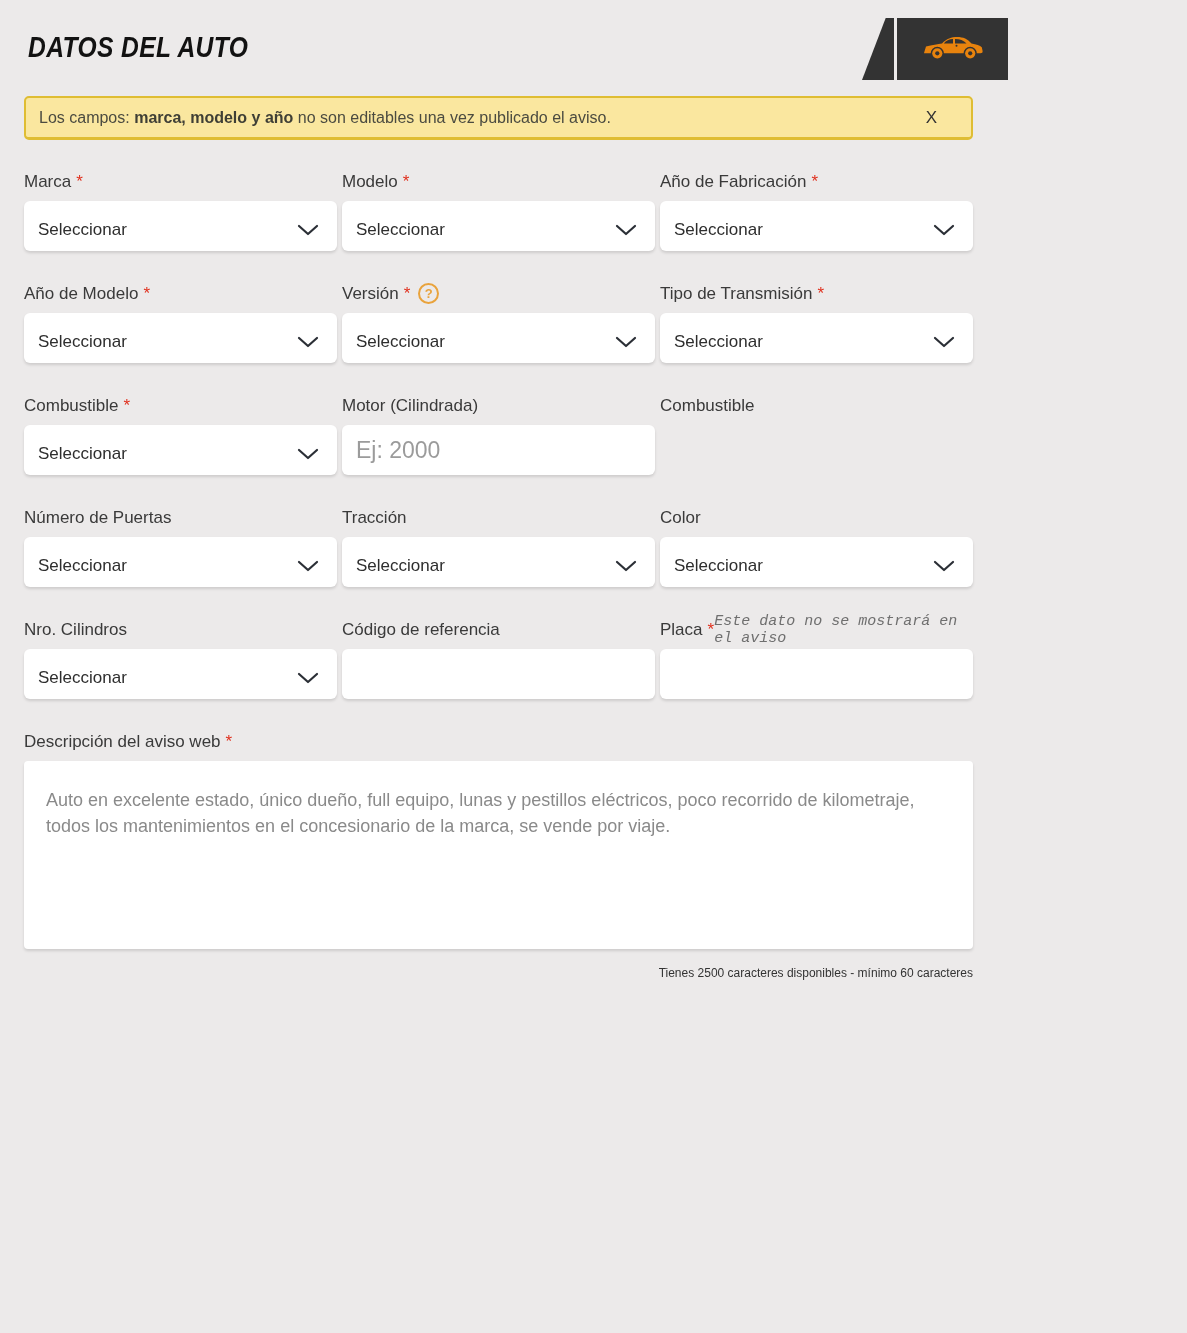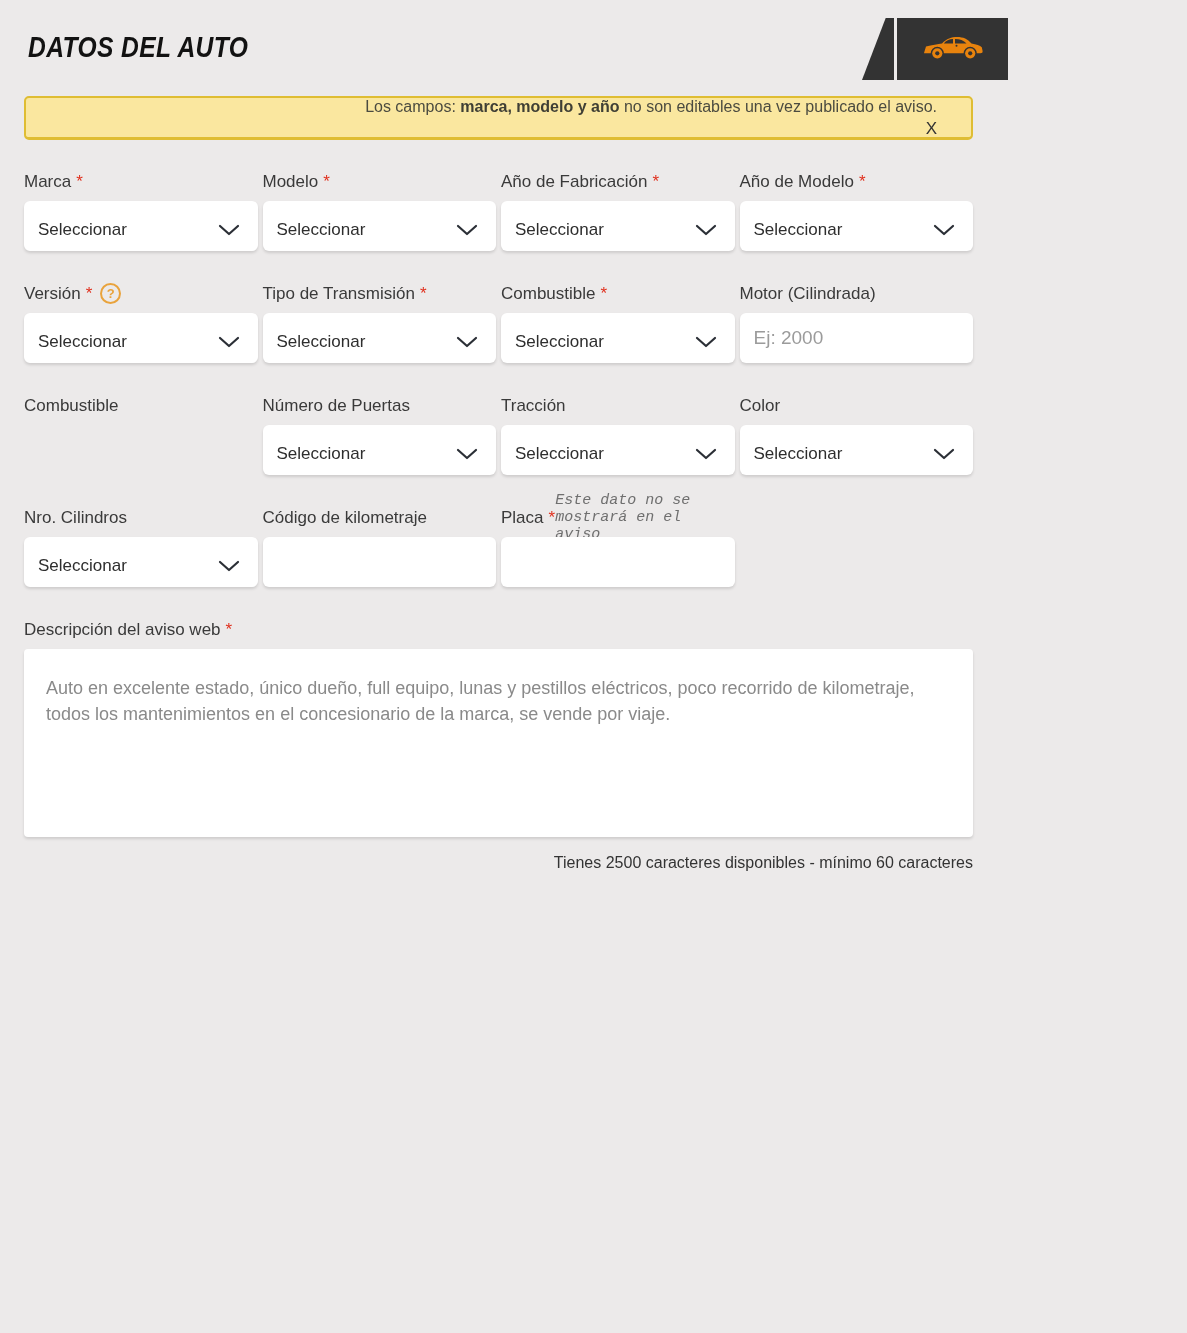--- a/index.html
+++ b/index.html
@@ -33,32 +33,32 @@
   }
   .badge-box svg { width: 66px; height: 30px; }
 
   
   .banner {
     margin-top: 16px; height: 44px;
     background: #FAE79F;
     border: 2px solid #DFBD33;
     border-bottom-width: 3px;
     border-radius: 5px;
-    display: flex; align-items: flex-end; justify-content: space-between;
+    display: flex; align-items: center; justify-content: space-between;
     padding: 0 34px 0 13px;
-    font-size: 16px; color: #4b4b40; flex-direction: column;
+    font-size: 16px; color: #4b4b40;
   }
   .banner b { color: #3f3f35; }
   .banner-close {
     background: none; border: none; font-family: inherit;
     font-size: 17px; color: #333; cursor: pointer; line-height: 1;
   }
 
   
-  .form { margin-top: 31px; display: grid; grid-template-columns: 1fr 1fr 1fr 1fr; column-gap: 5px; }
+  .form { margin-top: 31px; display: grid; grid-template-columns: 1fr 1fr 1fr; column-gap: 5px; }
   .field { margin-bottom: 32px; }
   .label-row { display: flex; justify-content: space-between; align-items: center; height: 21px; margin-bottom: 9px; }
   .label { font-size: 17px; color: #3a3a3a; display: inline-flex; align-items: center; }
   .req { color: #e0301e; margin-left: 5px; font-size: 17px; }
   .help {
     margin-left: 8px; width: 21px; height: 21px; border-radius: 50%;
     border: 2px solid #E9A33C; color: #E9A33C;
     display: inline-flex; align-items: center; justify-content: center;
     font-size: 13px; font-weight: bold; cursor: pointer; background: none;
     font-family: inherit;
@@ -69,33 +69,33 @@
     height: 50px; background: #ffffff; border-radius: 6px;
     box-shadow: 0 2px 3px rgba(0,0,0,0.13);
     display: flex; align-items: center; justify-content: space-between;
     padding: 8px 18px 0 14px; font-size: 17px; color: #2e2e2e;
     cursor: pointer;
   }
   .control .chev { display: flex; align-items: center; }
   .text-input {
     width: 100%; height: 50px; background: #ffffff; border: none; border-radius: 6px;
     box-shadow: 0 2px 3px rgba(0,0,0,0.13);
-    padding: 0 14px; font-size: 19px; color: #2e2e2e; font-family: inherit;
+    padding: 0 14px; font-size: 23px; color: #2e2e2e; font-family: inherit;
     outline: none;
   }
   .text-input::placeholder { color: #9b9b9b; opacity: 1; }
 
   .full { grid-column: 1 / -1; }
   .desc-area {
     width: 100%; height: 188px; background: #ffffff; border: none; border-radius: 4px;
     box-shadow: 0 2px 3px rgba(0,0,0,0.13);
     padding: 26px 22px; font-size: 18px; line-height: 26px; color: #8a8a8a;
     font-family: inherit; resize: none; outline: none;
   }
-  .counter { margin-top: 13px; text-align: right; font-size: 16px; color: #333; }
+  .counter { margin-top: 13px; text-align: right; font-size: 12px; color: #333; }
 </style>
 </head>
 <body>
 
 <div class="container">
 
   <div class="header">
     <div class="page-title">DATOS DEL AUTO</div>
     <div class="badge-wrap">
       <div class="badge-slant"></div>
@@ -315,21 +315,21 @@
         <span class="chev">
             <svg width="22" height="12" viewBox="0 0 22 12">
               <polyline points="2,2 11,10 20,2" fill="none" stroke="#2b2f36" stroke-width="2.2" stroke-linecap="round" stroke-linejoin="round"></polyline>
             </svg>
           </span>
       </div>
     </div>
     <div class="field">
       <div class="label-row">
           <span class="label">
-            <span>Código de kilometraje</span>
+            <span>Código de referencia</span>
           </span>
         </div>
       <input class="text-input" type="text" value="" style="">
     </div>
 
     <div class="field">
       <div class="label-row">
         <span class="label">
             <span>Placa</span>
             <span class="req">*</span>

